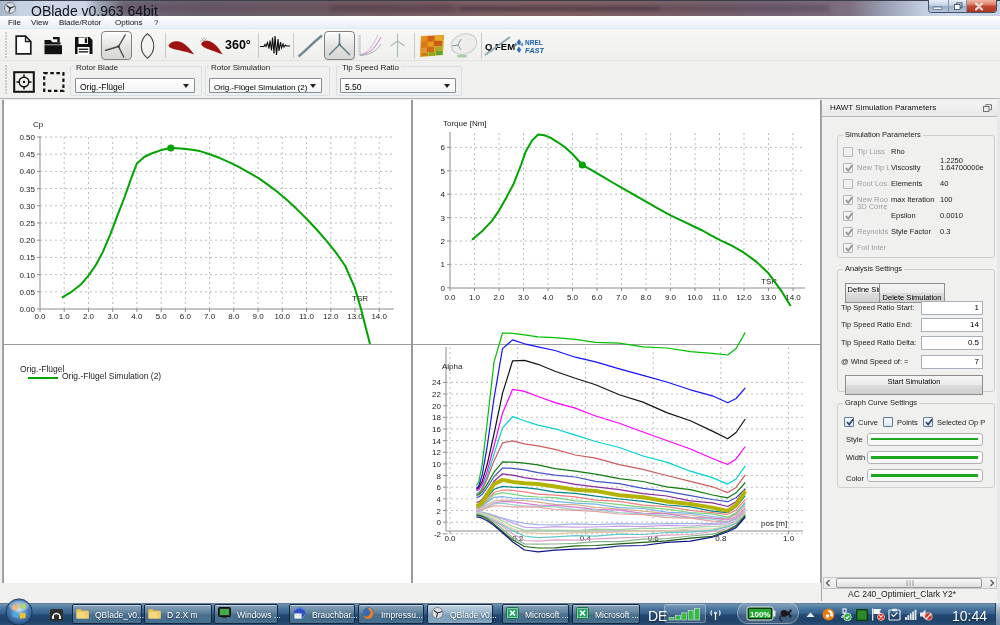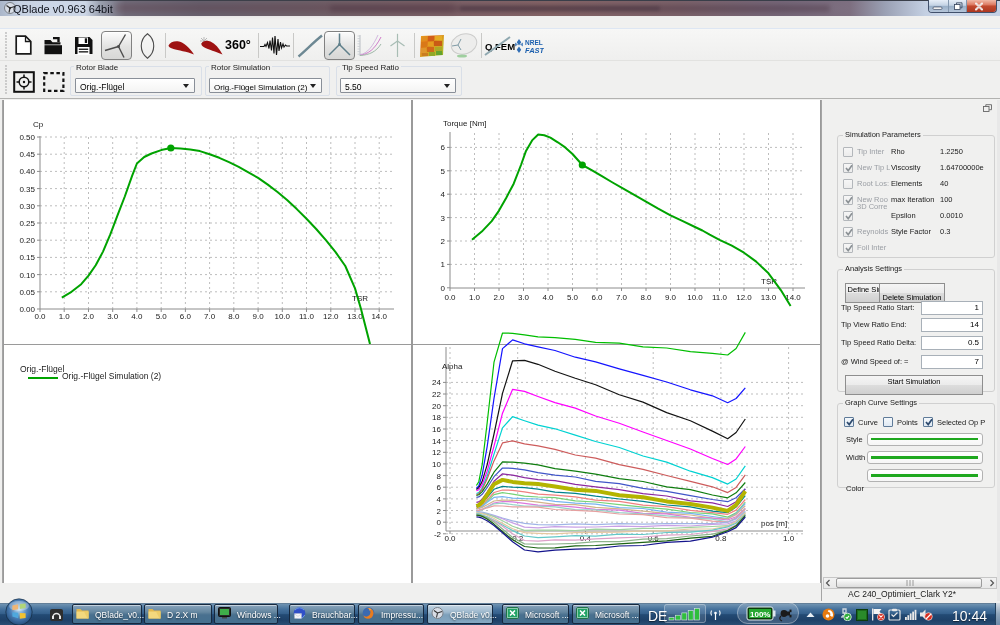--- a/index.html
+++ b/index.html
@@ -1,21 +1,21 @@
 <!DOCTYPE html>
 <html><head><meta charset="utf-8"><title>q</title><style>
 *{margin:0;padding:0;box-sizing:border-box}
 body{font-family:"Liberation Sans",sans-serif;}
 #screen{position:relative;width:1000px;height:625px;background:#f0f0ef;overflow:hidden;font-family:"Liberation Sans",sans-serif;}
 .abs{position:absolute}
 
 #titlebar{position:absolute;left:0;top:0;width:1000px;height:16px;
  background:linear-gradient(90deg,#aab6c9 0%,#c6d1e2 2%,#ccd6e6 5%,#ccd6e6 8.5%,#9aa0af 10%,#726d7c 12.5%,#686270 20%,#6f626b 30%,#7a6168 42%,#836365 55%,#7a6169 68%,#746577 78%,#7d6f80 85%,#9aa0b4 88.5%,#c3cfe2 92.5%,#cdd8ea 95%,#c4d0e4 100%);
  border-top:1px solid #3a3f4a;}
-#titletext{position:absolute;left:13px;top:3px;font-size:11px;color:#10131c;letter-spacing:0;}
+#titletext{position:absolute;left:31px;top:3px;font-size:14px;color:#10131c;letter-spacing:0;}
 
 #capbtns{position:absolute;left:928px;top:0;width:69px;height:13px;display:flex;border-radius:0 0 4px 4px;overflow:hidden;border:1px solid #41506b;border-top:none;}
 .cb{height:100%;position:relative}
 #cb-min{width:20px;background:linear-gradient(#e7eef8 0%,#c3d2e4 45%,#98aec7 50%,#b6c6da 100%);border-right:1px solid #8296ad}
 #cb-max{width:18px;background:linear-gradient(#e7eef8 0%,#c3d2e4 45%,#98aec7 50%,#b6c6da 100%);border-right:1px solid #8296ad}
 #cb-close{width:29px;background:linear-gradient(#f0b9a8 0%,#dd7a62 40%,#c14a30 50%,#ad3721 100%)}
 
 #menubar{position:absolute;left:0;top:16px;width:1000px;height:12px;background:linear-gradient(#fbfcfe,#e9eef8);font-size:8px;color:#111}
 #menubar span{position:absolute;top:2px}
 
@@ -76,20 +76,27 @@
     </div>
 <svg class="abs" style="left:928px;top:0" width="70" height="13">
 <rect x="5" y="7" width="9" height="2.4" rx="1" fill="#fff" stroke="#33415a" stroke-width="0.7"></rect>
 <g stroke="#33415a" stroke-width="0.8" fill="#fff">
         <rect x="26.5" y="4.5" width="5.5" height="5"></rect>
         <path d="M28.5,4.5 v-1.7 h5.5 v5 h-1.7" fill="none"></path>
       </g>
 <path d="M48,3.5 L54,9.5 M54,3.5 L48,9.5" stroke="#fff" stroke-width="2" stroke-linecap="round"></path>
 <path d="M48,3.5 L54,9.5 M54,3.5 L48,9.5" stroke="#7e1d10" stroke-width="0.6" opacity="0.5"></path>
 </svg>
+<div id="menubar">
+      <span style="left:8px">File</span>
+      <span style="left:31px">View</span>
+      <span style="left:59px">Blade/Rotor</span>
+      <span style="left:115px">Options</span>
+      <span style="left:154px">?</span>
+    </div>
 <div id="toolbar"></div>
 <svg class="abs" style="left:4px;top:31px" width="4" height="28">
       <circle cx="2" cy="2" r="0.9" fill="#b9b9b9"></circle>
       <circle cx="2" cy="5" r="0.9" fill="#b9b9b9"></circle>
       <circle cx="2" cy="8" r="0.9" fill="#b9b9b9"></circle>
       <circle cx="2" cy="11" r="0.9" fill="#b9b9b9"></circle>
       <circle cx="2" cy="14" r="0.9" fill="#b9b9b9"></circle>
       <circle cx="2" cy="17" r="0.9" fill="#b9b9b9"></circle>
       <circle cx="2" cy="20" r="0.9" fill="#b9b9b9"></circle>
       <circle cx="2" cy="23" r="0.9" fill="#b9b9b9"></circle>
@@ -520,32 +527,35 @@
         <path d="M63.4,170.2 L65.8,170.2 L69.2,170.7 L74.2,172.7 L81.0,176.9 L89.5,184.0 L99.6,192.5 L111.5,198.9 L125.0,199.1 L142.0,199.0 L162.3,198.4 L182.6,196.6 L206.3,196.6 L230.0,194.1 L253.7,193.7 L277.4,191.0 L299.4,189.2 L314.7,185.3 L323.1,180.4 L332.3,169.7" fill="none" stroke="#8cb48c" stroke-width="1.2" stroke-linejoin="round"></path>
         <path d="M63.4,170.2 L65.8,170.4 L69.2,171.4 L74.2,174.0 L81.0,179.1 L89.5,186.5 L99.6,194.8 L111.5,201.5 L125.0,203.0 L142.0,202.9 L162.3,200.8 L182.6,200.5 L206.3,198.8 L230.0,197.4 L253.7,195.9 L277.4,193.2 L299.4,191.3 L314.7,185.6 L323.1,180.8 L332.3,170.6" fill="none" stroke="#1e6414" stroke-width="1.2" stroke-linejoin="round"></path>
         <path d="M63.4,171.8 L65.8,172.2 L69.2,173.2 L74.2,175.8 L81.0,180.5 L89.5,187.7 L99.6,196.7 L111.5,205.0 L125.0,206.9 L142.0,205.2 L162.3,204.1 L182.6,203.6 L206.3,201.0 L230.0,200.5 L253.7,197.4 L277.4,196.1 L299.4,192.2 L314.7,186.7 L323.1,182.6 L332.3,172.0" fill="none" stroke="#14148c" stroke-width="1.2" stroke-linejoin="round"></path>
         <path d="M63.4,161.1 L65.8,160.2 L69.2,157.0 L74.2,149.5 L81.0,139.2 L89.5,134.9 L99.6,136.9 L111.5,138.3 L125.0,139.0 L142.0,141.4 L162.3,144.7 L182.6,145.9 L206.3,150.3 L230.0,152.2 L253.7,156.4 L277.4,159.0 L299.4,162.6 L314.7,165.9 L323.1,159.9 L332.3,146.1" fill="none" stroke="#b4b400" stroke-width="4" stroke-linejoin="round"></path>
       </g>
     </svg>
 <div class="abs" style="left:20px;top:364px;font-size:8.5px;color:#1a1a1a">Orig.-Flügel</div>
 <div class="abs" style="left:28px;top:377px;width:30px;height:2px;background:#00a300"></div>
 <div class="abs" style="left:62px;top:371px;font-size:8.5px;color:#1a1a1a">Orig.-Flügel Simulation (2)</div>
 <div id="dock"></div>
+<div id="dockhead">
+      <span style="position:absolute;left:8px;top:2px">HAWT Simulation Parameters</span>
+    </div>
 <svg class="abs" style="left:983px;top:104px" width="10" height="9">
 <g stroke="#666" fill="none" stroke-width="0.9">
         <rect x="0.5" y="2.5" width="5.5" height="5"></rect>
         <path d="M2.8,2.5 v-1.8 h5.7 v5 h-2.3"></path>
       </g>
     </svg>
 <div class="gbox" style="left:837px;top:135px;width:158px;height:123px"></div>
 <div class="glabel" style="left:843px;top:130px">Simulation Parameters</div>
 <div class="cbx" style="left:843px;top:147px"></div>
-<div class="dgray" style="left:857px;top:147px">Tip Inter</div>
+<div class="dgray" style="left:857px;top:147px">Tip Loss</div>
 <div class="dtext" style="left:891px;top:147px">Rho</div>
-<div class="dtext" style="left:940px;top:147px">1.2250</div>
+<div class="dtext" style="left:940px;top:156px">1.2250</div>
 <div class="cbx" style="left:843px;top:163px"></div>
 <svg class="abs" style="left:844px;top:163px" width="10" height="10">
       <path d="M2,5 l2.2,2.6 L8,2.2" fill="none" stroke="#8a9094" stroke-width="1.6"></path>
     </svg>
 <div class="dgray" style="left:857px;top:163px">New Tip L</div>
 <div class="dtext" style="left:891px;top:163px">Viscosity</div>
 <div class="dtext" style="left:940px;top:163px">1.64700000e</div>
 <div class="cbx" style="left:843px;top:179px"></div>
 <div class="dgray" style="left:857px;top:179px">Root Los:</div>
 <div class="dtext" style="left:891px;top:179px">Elements</div>
@@ -575,21 +585,21 @@
 <svg class="abs" style="left:844px;top:243px" width="10" height="10">
       <path d="M2,5 l2.2,2.6 L8,2.2" fill="none" stroke="#8a9094" stroke-width="1.6"></path>
     </svg>
 <div class="dgray" style="left:857px;top:243px">Foil Inter</div>
 <div class="gbox" style="left:837px;top:269px;width:158px;height:123px"></div>
 <div class="glabel" style="left:843px;top:264px">Analysis Settings</div>
 <div class="wbtn" style="left:845px;top:283px;width:64px;padding-top:1px">Define Simulation</div>
 <div class="wbtn" style="left:879px;top:283px;width:66px;padding-top:9px">Delete Simulation</div>
 <div class="dtext" style="left:841px;top:303px">Tip Speed Ratio Start:</div>
 <div class="winput" style="left:921px;top:301px;width:62px">1</div>
-<div class="dtext" style="left:841px;top:320px">Tip View Ratio End:</div>
+<div class="dtext" style="left:841px;top:320px">Tip Speed Ratio End:</div>
 <div class="winput" style="left:921px;top:318px;width:62px">14</div>
 <div class="dtext" style="left:841px;top:338px">Tip Speed Ratio Delta:</div>
 <div class="winput" style="left:921px;top:336px;width:62px">0.5</div>
 <div class="dtext" style="left:841px;top:357px">@ Wind Speed of: =</div>
 <div class="winput" style="left:921px;top:355px;width:62px">7</div>
 <div class="wbtn" style="left:845px;top:375px;width:138px;padding-top:1px">Start Simulation</div>
 <div class="gbox" style="left:837px;top:403px;width:158px;height:85px"></div>
 <div class="glabel" style="left:843px;top:398px">Graph Curve Settings</div>
 <div class="cbx en" style="left:844px;top:417px"></div>
 <svg class="abs" style="left:845px;top:417px" width="10" height="10">
@@ -602,21 +612,21 @@
 <svg class="abs" style="left:924px;top:417px" width="10" height="10">
       <path d="M2,5 l2.2,2.6 L8,2.2" fill="none" stroke="#2d4a6e" stroke-width="1.7"></path>
     </svg>
 <div class="dtext" style="left:937px;top:418px">Selected Op P</div>
 <div class="dtext" style="left:846px;top:435px">Style</div>
 <div class="ccombo" style="left:867px;top:433px;width:116px"></div>
 <div class="gline" style="left:871px;top:438px;width:107px;height:2px"></div>
 <div class="dtext" style="left:846px;top:453px">Width</div>
 <div class="ccombo" style="left:867px;top:451px;width:116px"></div>
 <div class="gline" style="left:871px;top:456px;width:107px;height:3px"></div>
-<div class="dtext" style="left:846px;top:484px">Color</div>
+<div class="dtext" style="left:846px;top:474px">Color</div>
 <div class="ccombo" style="left:867px;top:469px;width:116px"></div>
 <div class="gline" style="left:871px;top:474px;width:107px;height:3px"></div>
 <div id="hscroll"></div>
     <div id="hthumb" style="left:836px;top:578px;position:absolute"></div>
 <svg class="abs" style="left:823px;top:577px" width="174" height="12">
 <path d="M6.5,3 L3.5,6 L6.5,9" fill="none" stroke="#555" stroke-width="1.2"></path>
 <path d="M167.5,3 L170.5,6 L167.5,9" fill="none" stroke="#555" stroke-width="1.2"></path>
 <g stroke="#9a9a9a">
         <path d="M84,3 v6 M87,3 v6 M90,3 v6"></path>
       </g>

